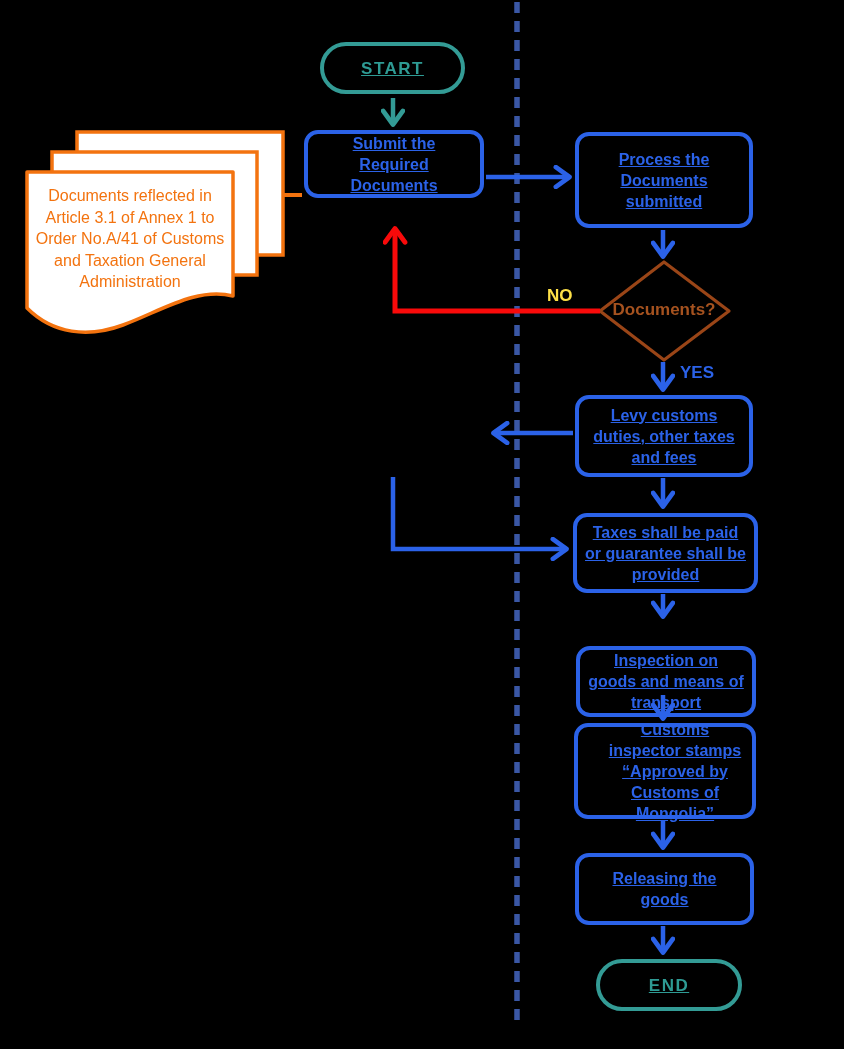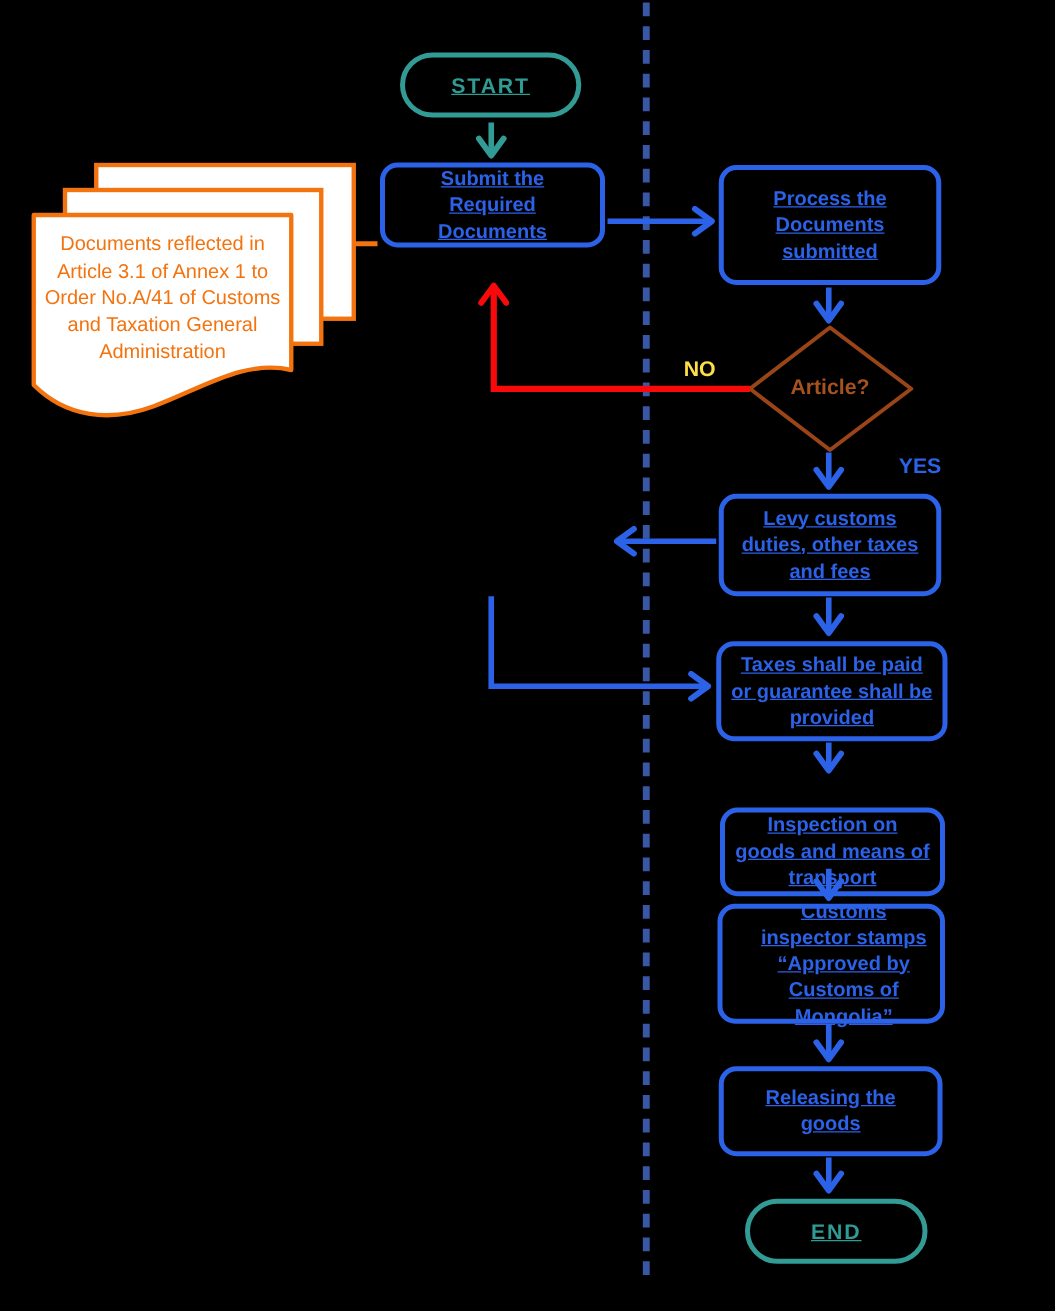--- a/index.html
+++ b/index.html
@@ -21,21 +21,21 @@
     position:absolute;left:29px;top:176px;width:202px;height:126px;
     display:flex;align-items:center;justify-content:center;text-align:center;
     color:#F3730F;font-size:16px;line-height:21.5px;font-weight:normal;
   }
   .decision-label{
     position:absolute;left:598px;top:300px;width:132px;text-align:center;
     color:#A5521F;font-size:17px;font-weight:bold;
   }
   .edge-label{position:absolute;font-size:17px;font-weight:bold;}
   .edge-label.no{left:547px;top:286px;color:#fde047;}
-  .edge-label.yes{left:680px;top:363px;color:#2B62E8;margin-left:39px;}
+  .edge-label.yes{left:680px;top:363px;color:#2B62E8;}
 </style>
 </head>
 <body>
 
 <div class="canvas">
 
   <svg width="844" height="1049" viewBox="0 0 844 1049">
     <defs>
       <marker id="arrow-blue" viewBox="0 0 10 10" refX="6.8" refY="5" markerWidth="5.5" markerHeight="5.5" orient="auto-start-reverse">
         <path d="M1.5,1 L7,5 L1.5,9" fill="none" stroke="#2B62E8" stroke-width="1.9" stroke-linecap="round" stroke-linejoin="round"></path>
@@ -81,17 +81,17 @@
   <div class="node" style="left:304px;top:130px;width:180px;height:68px;">Submit the Required Documents</div>
   <div class="node" style="left:575px;top:132px;width:178px;height:96px;">Process the Documents submitted</div>
   <div class="node" style="left:575px;top:395px;width:178px;height:82px;">Levy customs duties, other taxes and fees</div>
   <div class="node" style="left:573px;top:513px;width:185px;height:80px;">Taxes shall be paid or guarantee shall be provided</div>
   <div class="node" style="left:576px;top:646px;width:180px;height:71px;">Inspection on goods and means of transport</div>
   <div class="node" style="left:574px;top:723px;width:182px;height:96px;padding-left:28px;">Customs inspector stamps “Approved by Customs of Mongolia”</div>
   <div class="node" style="left:575px;top:853px;width:179px;height:72px;">Releasing the goods</div>
 
   <div class="doc-text">Documents reflected in Article 3.1 of Annex 1 to Order No.A/41 of Customs and Taxation General Administration</div>
 
-  <div class="decision-label">Article?</div>
+  <div class="decision-label">Documents?</div>
   <div class="edge-label no">NO</div>
   <div class="edge-label yes">YES</div>
 
 </div>
 
 </body></html>

